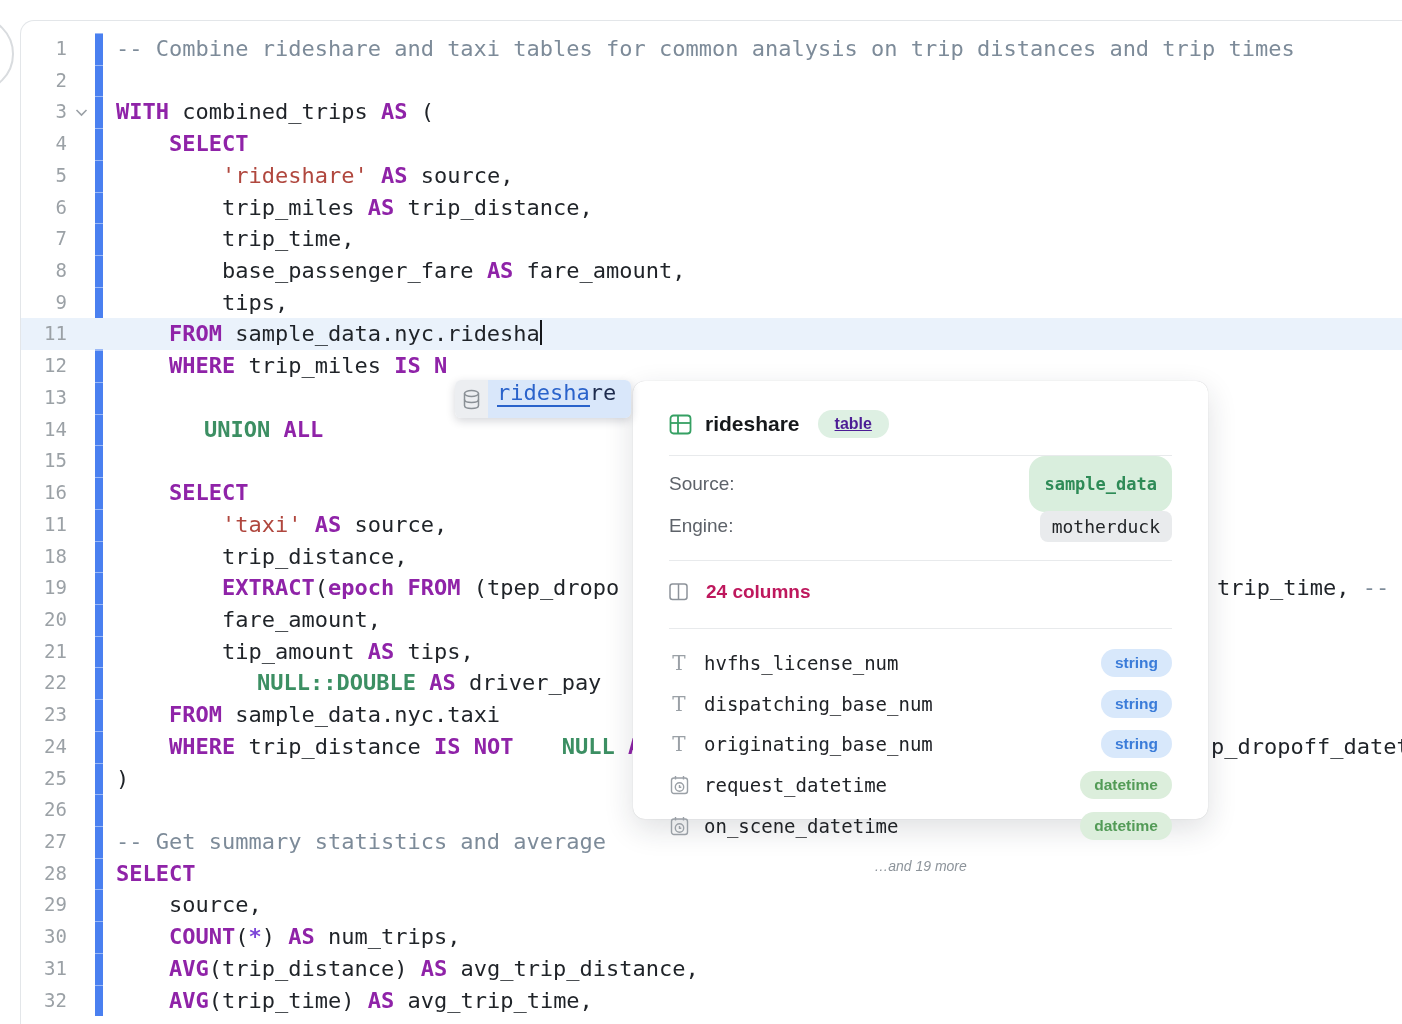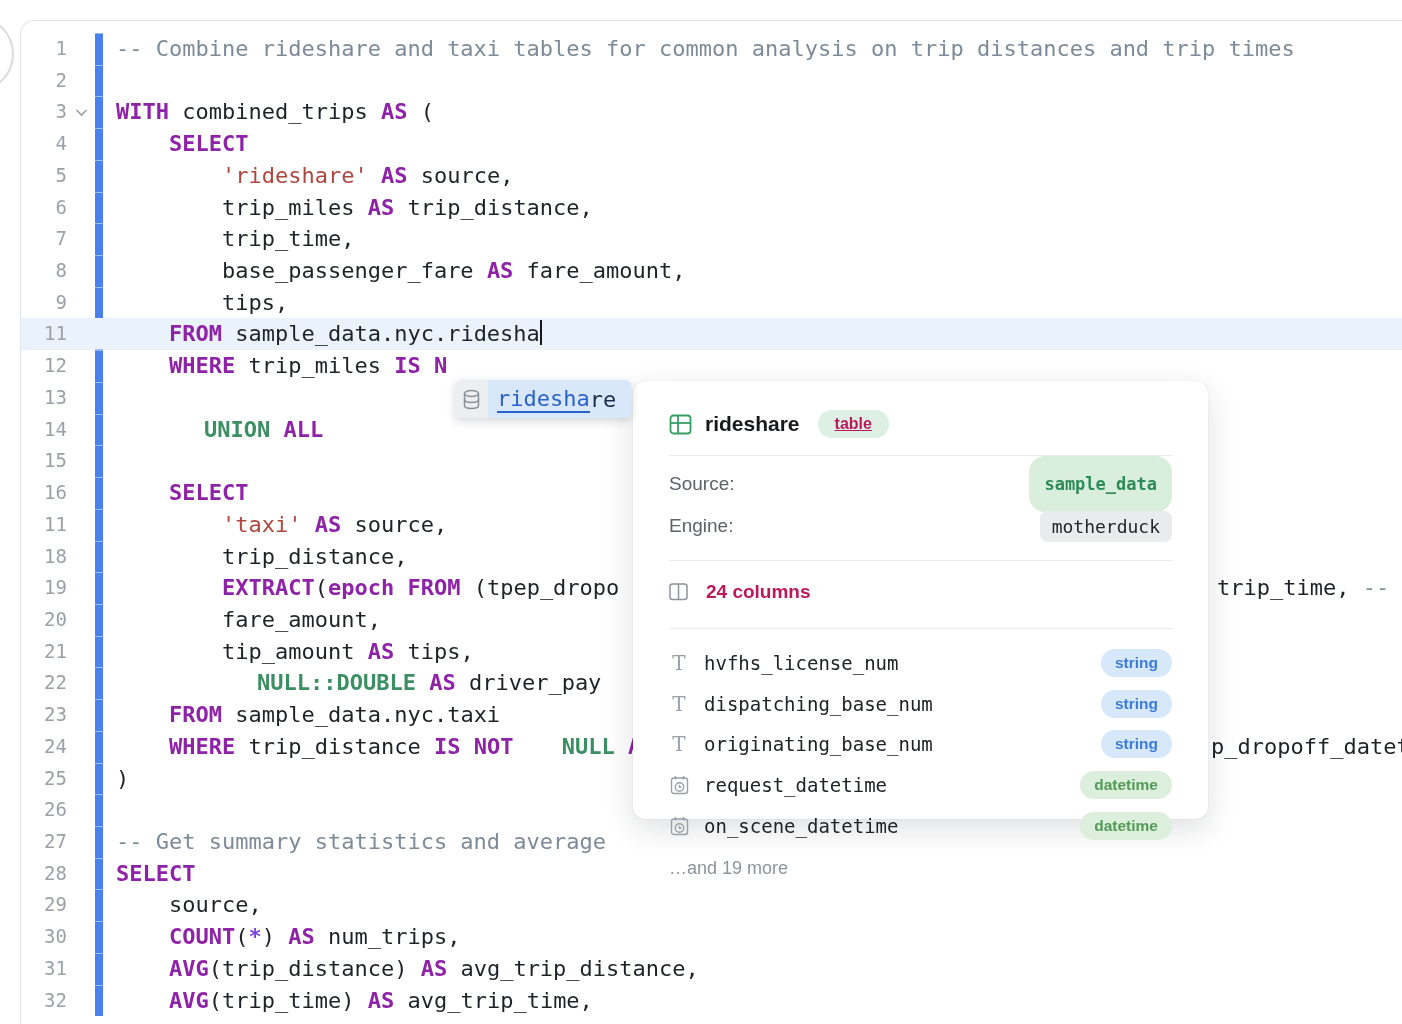--- a/index.html
+++ b/index.html
@@ -29,51 +29,51 @@
   .t-c{color:#7d8b99;}
   .t-d{color:#1f2328;}
   .abs{position:absolute;top:0;white-space:pre;}
   .caret{display:inline-block;width:2px;height:25px;background:#15171a;vertical-align:-4px;}
 
   
   .ac{position:absolute;left:455px;top:380px;height:38px;display:flex;z-index:10;
       border-radius:6px;overflow:hidden;box-shadow:0 3px 10px rgba(20,30,50,.18);
       font-family:"DejaVu Sans Mono",monospace;font-size:22px;}
   .ac-icon{width:33px;background:#eceef1;display:flex;align-items:center;justify-content:center;flex:none;}
-  .ac-item{background:#d9e7fa;display:flex;align-items:center;padding:0 15px 0 9px;}
+  .ac-item{background:#d9e7fa;display:flex;align-items:flex-start;padding:0 15px 0 9px;}
   .ac-match{color:#2a63cb;border-bottom:2px solid #2a63cb;}
   .ac-rest{color:#1d2b4d;}
 
   
   .popup{position:absolute;left:633px;top:381px;width:575px;height:438px;z-index:9;
          background:#fff;border-radius:12px;box-sizing:border-box;padding:0 36px;
          box-shadow:0 10px 30px rgba(25,35,50,.14),0 0 1px rgba(0,0,0,.22);}
   .pp-header{margin-top:25px;height:36px;display:flex;align-items:center;gap:13px;}
   .pp-title{font-size:21px;font-weight:700;color:#16181b;}
   .pill{display:inline-block;white-space:nowrap;}
-  .pill-table{background:#def0e3;color:#be185d;font-weight:700;font-size:16px;
+  .pill-table{background:#def0e3;color:#4c1d95;font-weight:700;font-size:16px;
               padding:5px 17px;border-radius:17px;margin-left:5px;text-decoration:underline;}
   .pp-div{border:none;border-top:1px solid #e8eaec;margin:13px 0 0;}
   .pp-field{display:flex;justify-content:space-between;align-items:center;height:42px;}
   .pp-field.first{margin-top:7px;}
   .pp-label{color:#5d6269;font-size:19px;}
   .pill-source{background:#d9eedd;color:#2e8b57;font-family:"DejaVu Sans Mono",monospace;
                font-weight:700;font-size:17px;padding:18px 15px;border-radius:16px;}
   .pill-engine{background:#e9ebed;color:#232629;font-family:"DejaVu Sans Mono",monospace;
                font-size:18px;padding:5px 12px;border-radius:8px;}
   .pp-count{display:flex;align-items:center;gap:17px;height:46px;color:#be185d;font-size:19px;margin-top:8px;font-weight:bold;}
   .pp-cols{margin-top:14px;}
   .pp-col{display:flex;align-items:center;height:40.6px;gap:15px;}
   .pp-col-icon{width:20px;display:flex;justify-content:center;flex:none;}
   .ticon{font-family:"DejaVu Serif",serif;font-size:20px;color:#9aa0a6;line-height:1;}
   .pp-col-name{font-family:"DejaVu Sans Mono",monospace;font-size:19px;color:#202327;flex:1;}
   .pill-type{font-weight:700;font-size:15.5px;padding:5px 14px;border-radius:15px;}
   .ty-string{background:#d8e8fb;color:#3b7cd9;}
   .ty-datetime{background:#dceedc;color:#539b57;}
-  .pp-footer{color:#8d949b;font-size:18px;margin-top:12px;}
+  .pp-footer{text-align:center;color:#8d949b;font-size:14px;margin-top:12px;font-style:italic;}
 </style>
 </head>
 <body>
 
 <div class="panel"></div>
 <div class="circle-btn"></div>
 
 <div class="lines" id="lines">
     <div class="line">
       <span class="ln">1</span>

